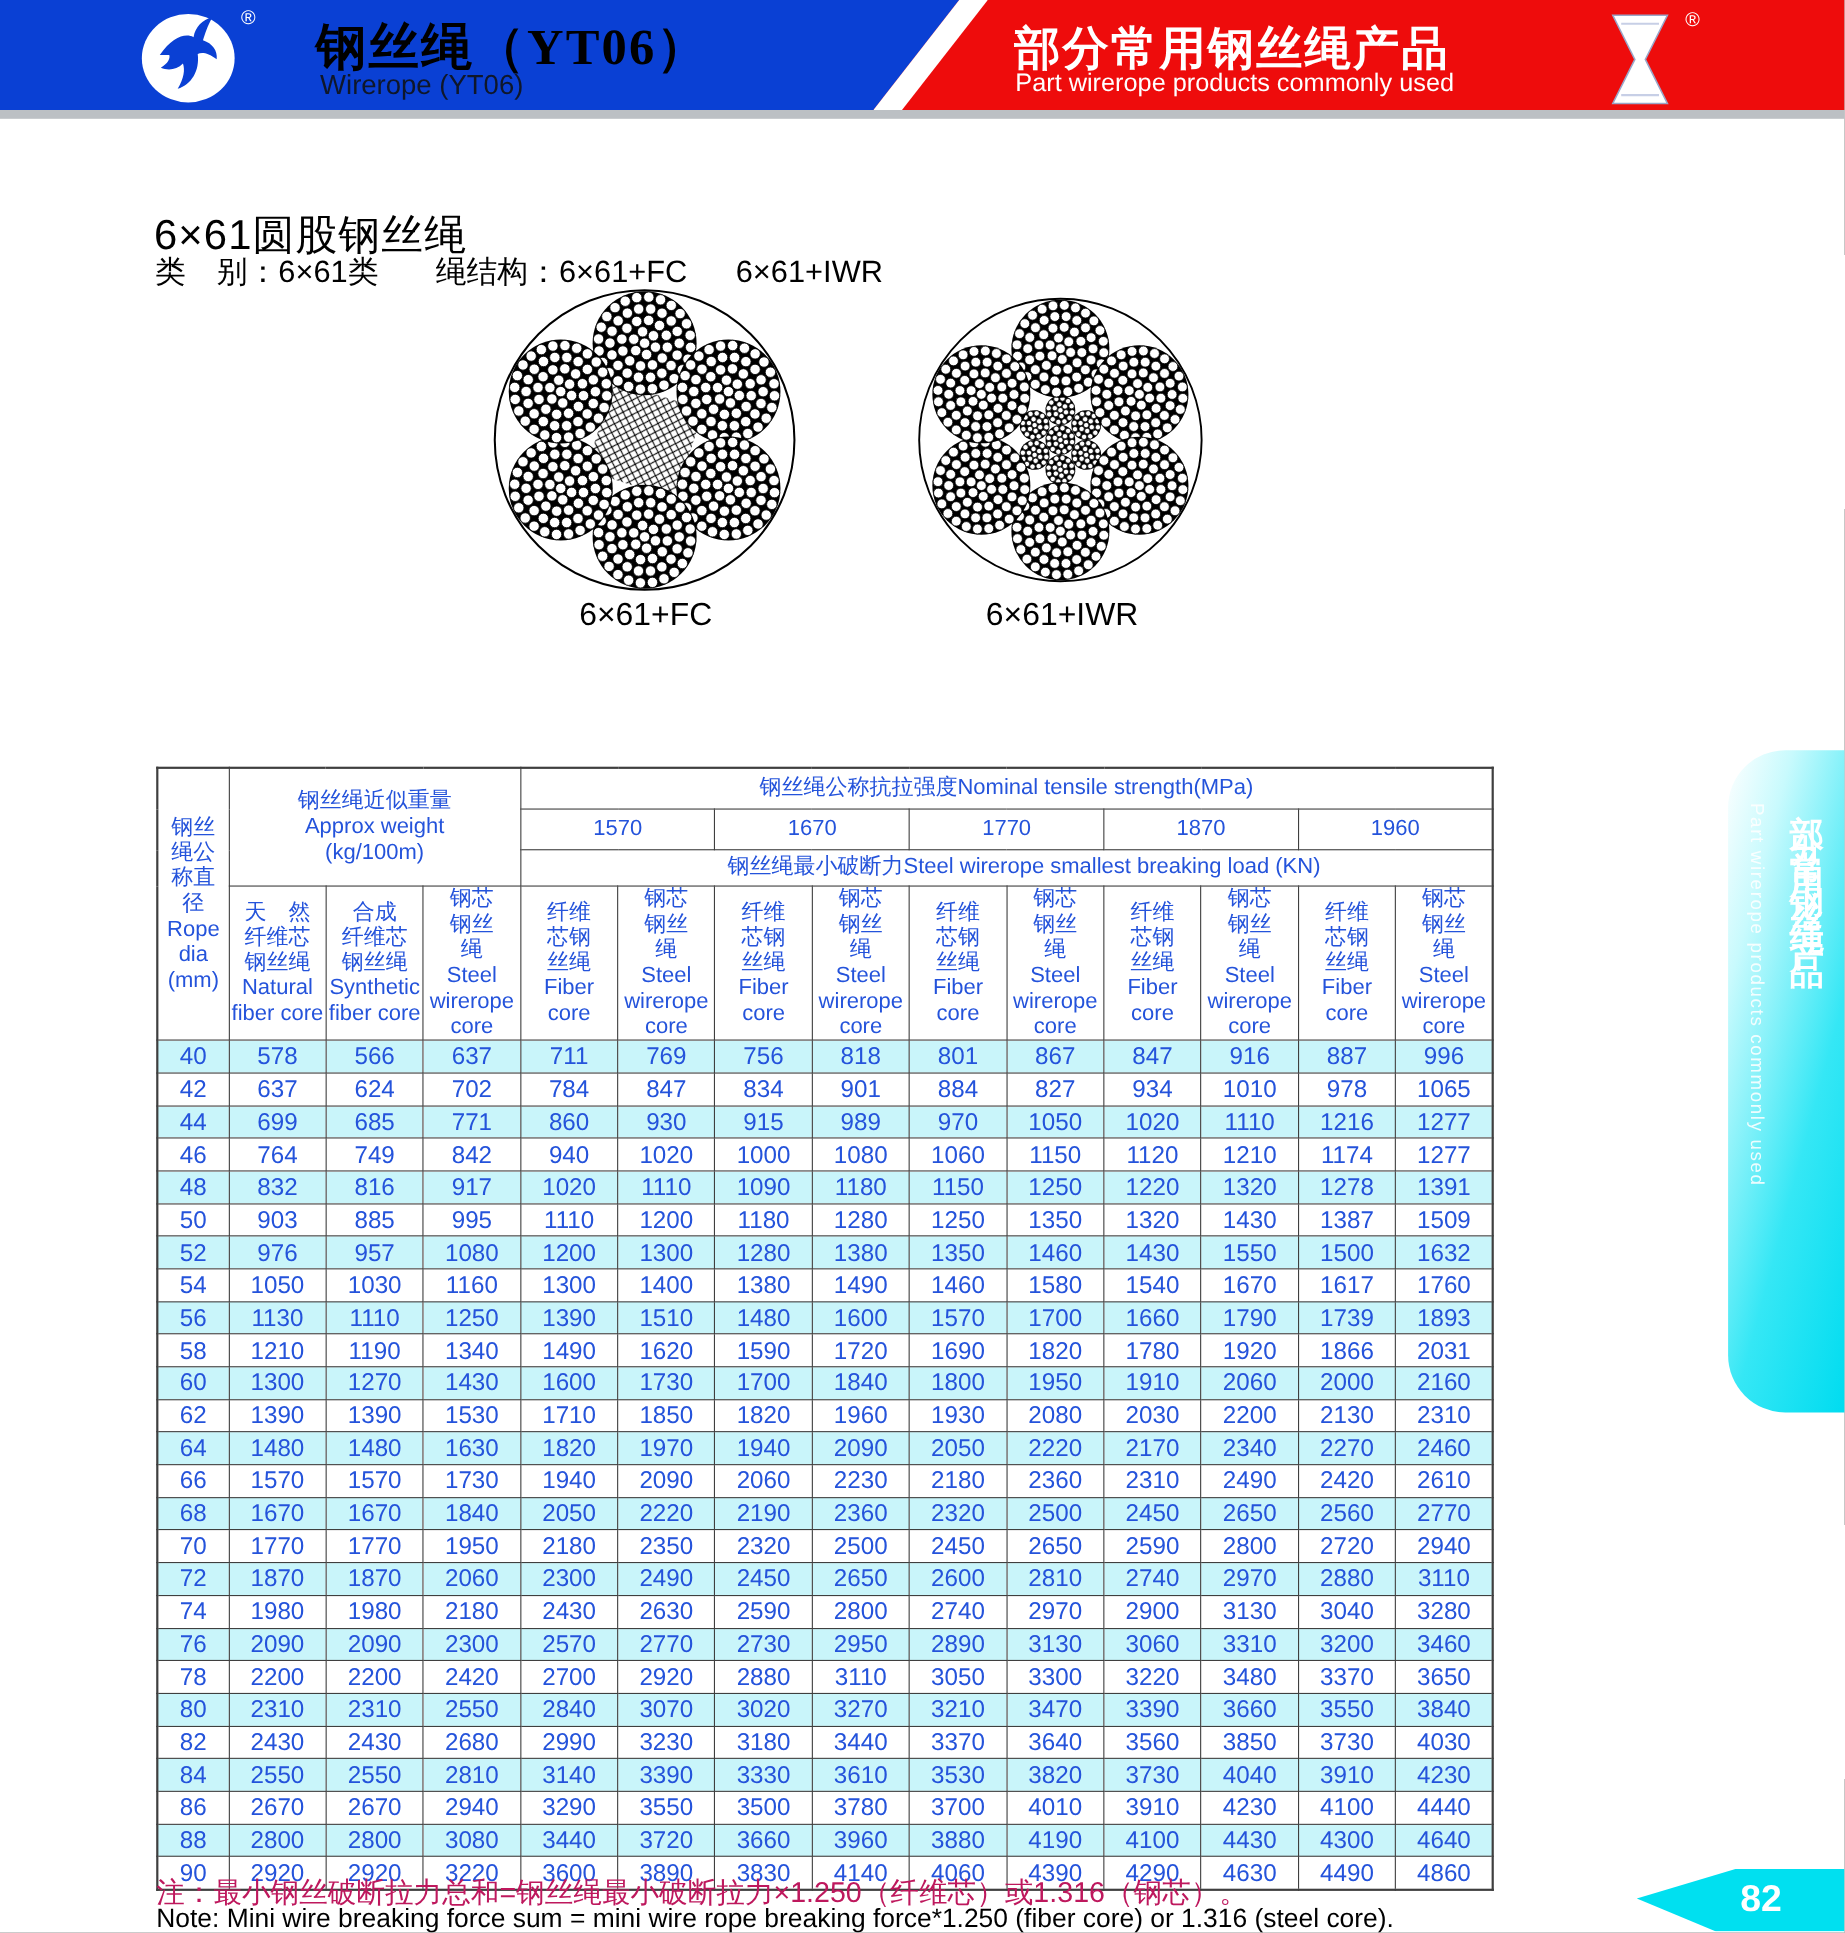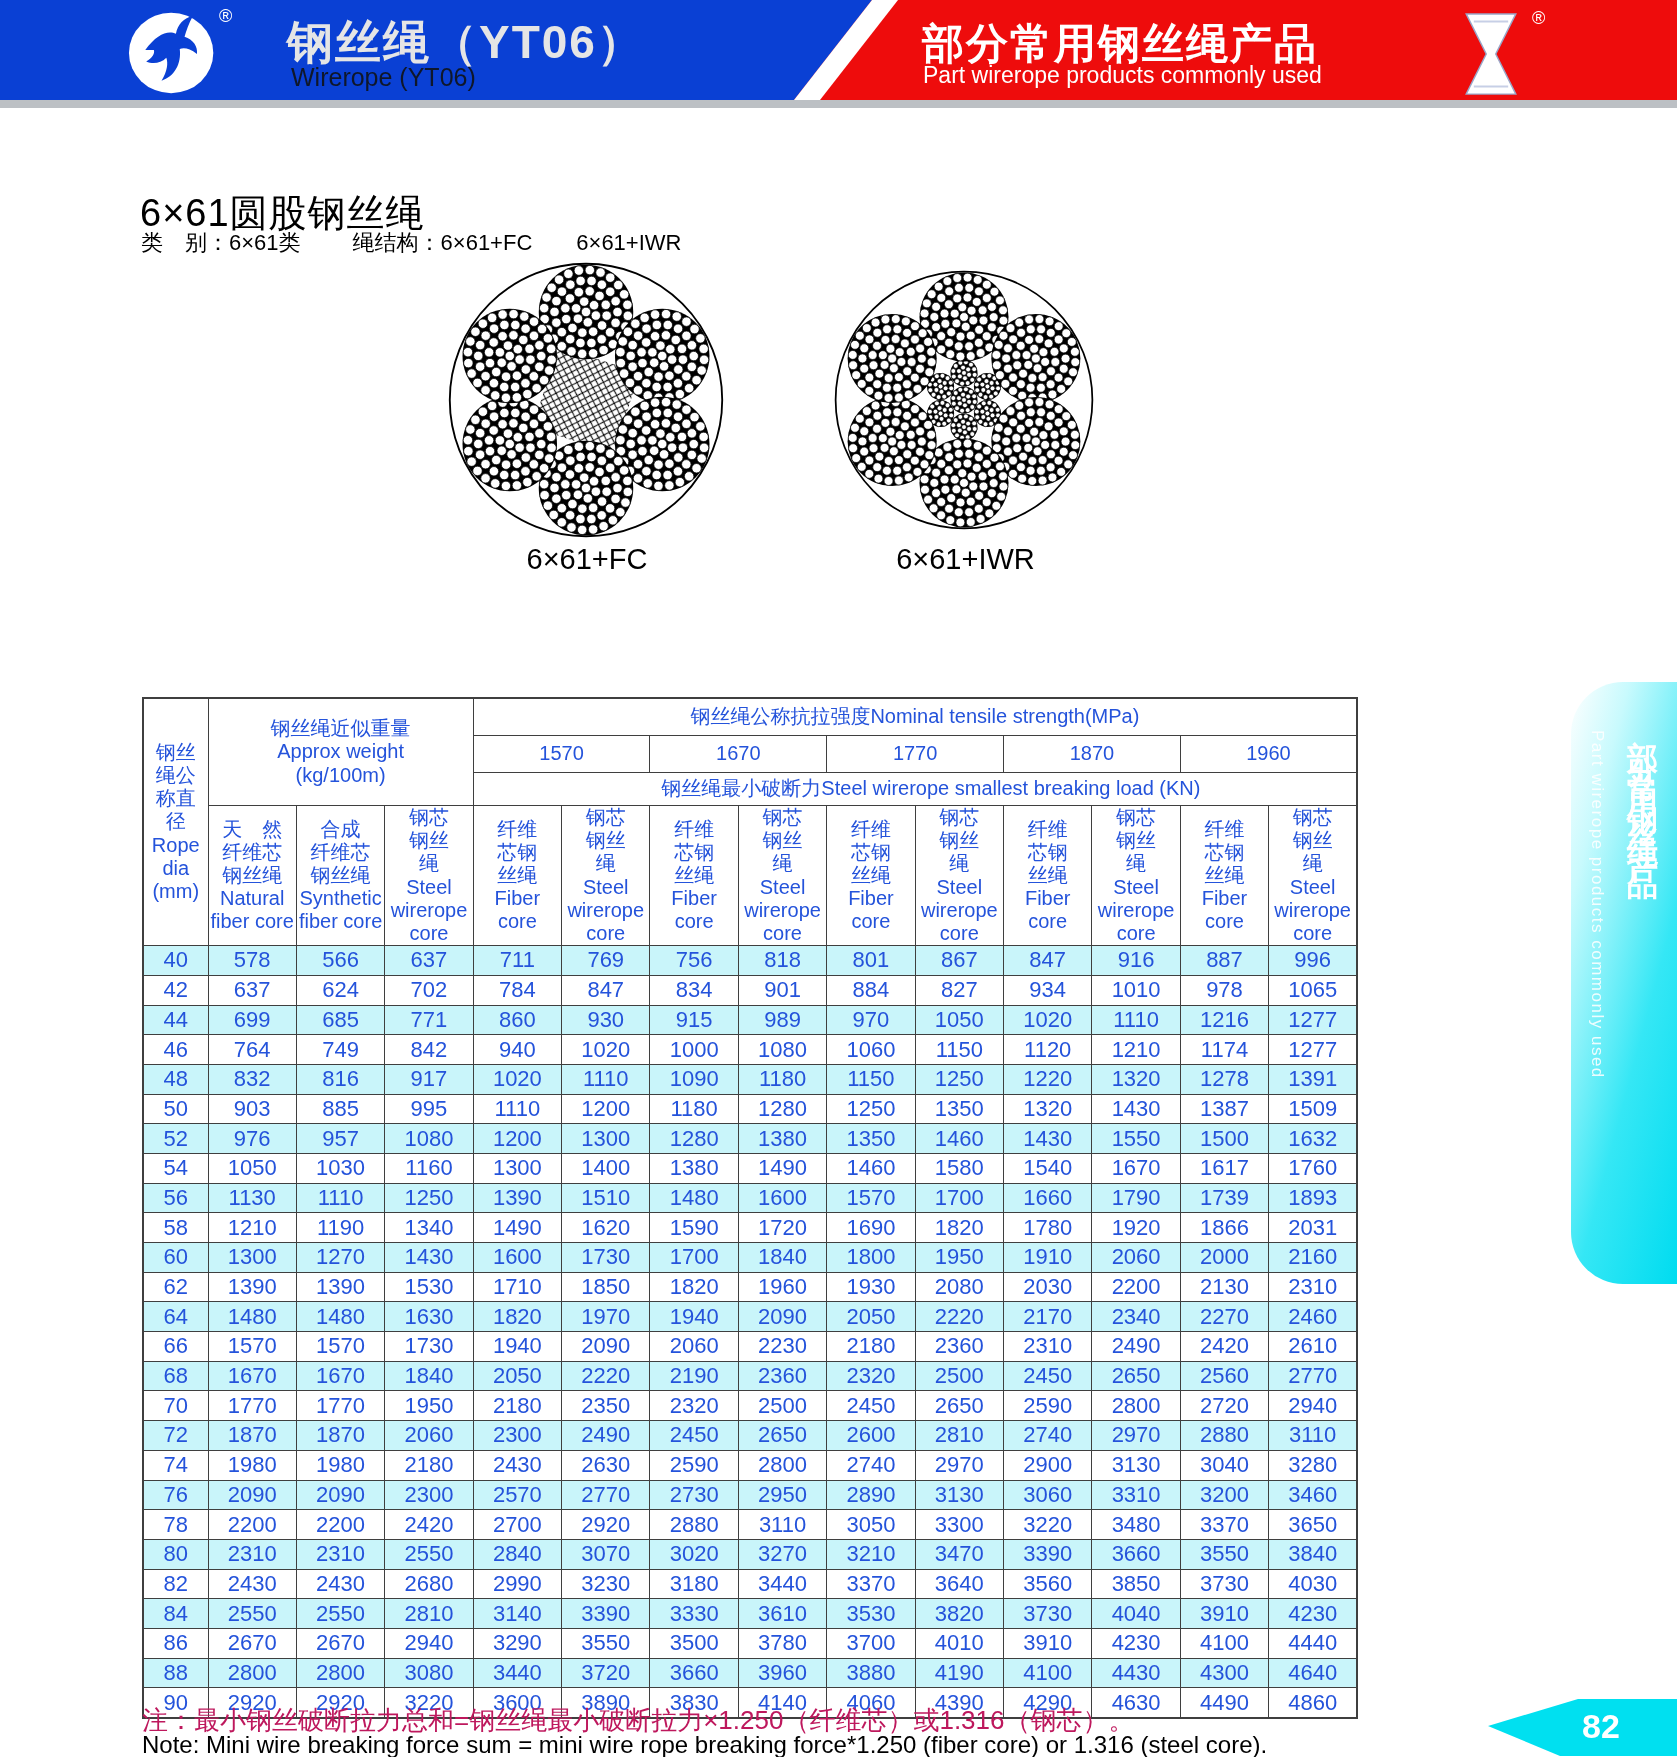--- a/index.html
+++ b/index.html
@@ -8,30 +8,30 @@
 
   
   .topbar{position:absolute;left:0;top:0;width:1677px;height:100px;background:#ee0c0c;}
   .topbar-blue{position:absolute;inset:0;background:#0a40d4;
                clip-path:polygon(0 0,872px 0,794px 100%,0 100%);}
   .topbar-stripe{position:absolute;inset:0;background:#ffffff;
                clip-path:polygon(872px 0,898px 0,820px 100%,794px 100%);}
   .topbar-shadow{position:absolute;left:0;top:100px;width:1677px;height:8px;background:#bcc0c4;}
   .brand-logo{position:absolute;left:124px;top:5px;width:100px;height:92px;}
   .brand-reg{position:absolute;left:219px;top:6px;color:#fff;font-size:18px;}
-  .brand-cn{position:absolute;left:287px;top:12px;color:#e5e5e5;font-size:46px;font-weight:bold;letter-spacing:2px;white-space:nowrap;}
+  .brand-cn{position:absolute;left:287px;top:12px;color:#000000;font-size:46px;font-weight:bold;letter-spacing:2px;white-space:nowrap;font-family:Liberation Serif, serif;}
   .brand-en{position:absolute;left:291px;top:63px;color:#0f172a;font-size:25px;white-space:nowrap;}
   .right-cn{position:absolute;left:922px;top:16px;color:#fff;font-size:42px;font-weight:bold;letter-spacing:2px;white-space:nowrap;}
   .right-en{position:absolute;left:923px;top:62px;color:#fff;font-size:23px;white-space:nowrap;}
   .hourglass{position:absolute;left:1458px;top:12px;width:66px;height:84px;}
   .hg-reg{position:absolute;left:1532px;top:8px;color:#fff;font-size:18px;}
 
   
   .sec-title{position:absolute;left:140px;top:168px;font-size:38px;font-weight:normal;color:#000;letter-spacing:1px;margin-top:20px;}
-  .sec-sub{position:absolute;left:141px;top:228px;font-size:22px;color:#000;white-space:nowrap;}
+  .sec-sub{position:absolute;left:141px;top:228px;font-size:28px;color:#000;white-space:nowrap;}
   .sec-sub .g1{margin-right:52px;}
   .sec-sub .g2{margin-right:44px;}
 
   
   .rope{position:absolute;}
   .rope-fc{left:447px;top:261px;width:278px;height:278px;}
   .rope-iwr{left:833px;top:269px;width:262px;height:262px;}
   .dia-label{position:absolute;top:543px;font-size:29px;color:#000;text-align:center;white-space:nowrap;}
   .dia-label-fc{left:492px;width:190px;}
   .dia-label-iwr{left:858px;width:215px;}

